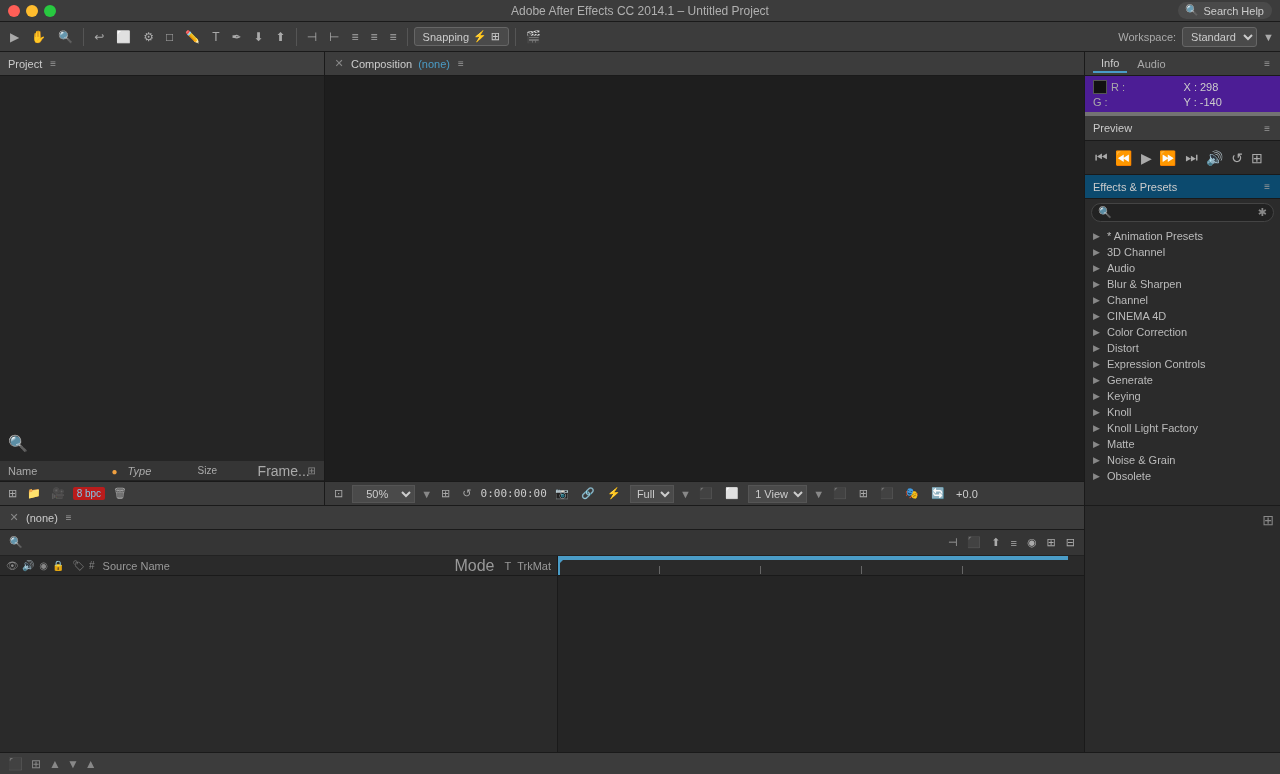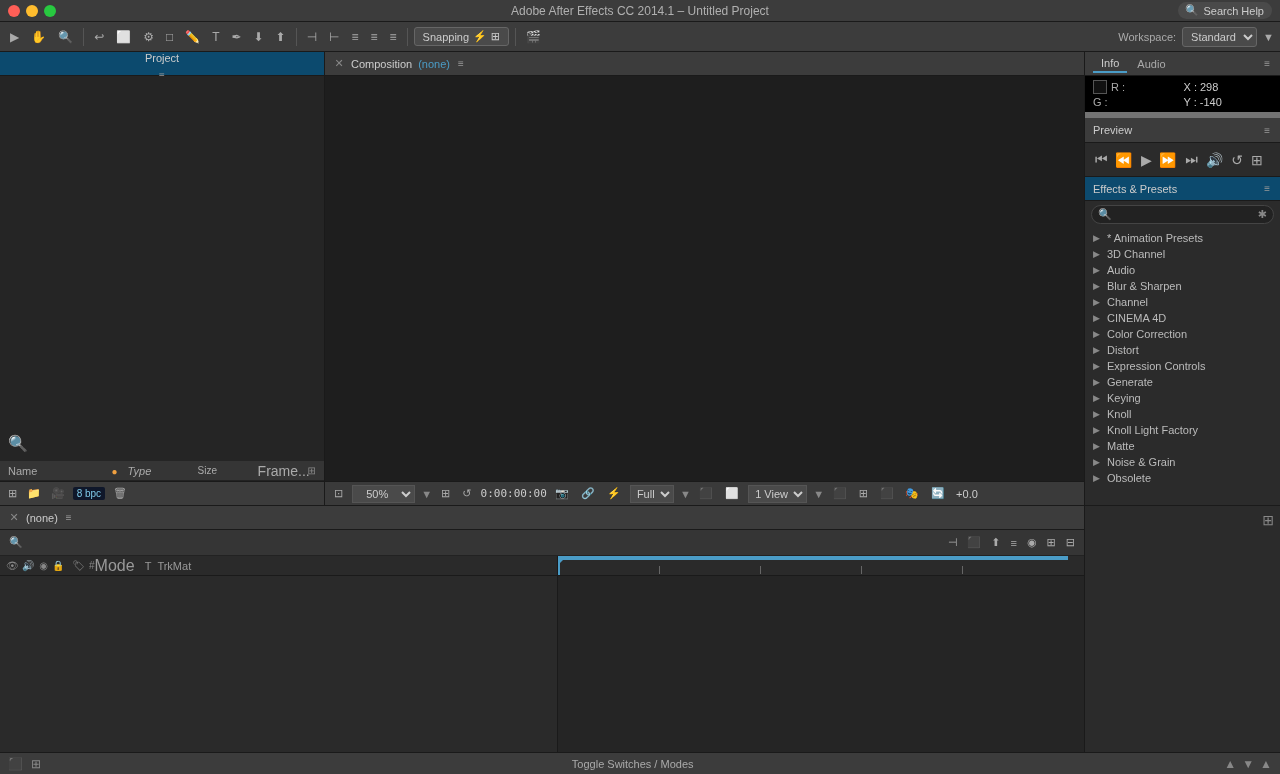--- a/index.html
+++ b/index.html
@@ -125,29 +125,28 @@
     
     .project-panel {
       width: 325px;
       display: flex;
       flex-direction: column;
       background: #2b2b2b;
       border-right: 1px solid #1a1a1a;
       flex-shrink: 0;
     }
     .panel-header {
-      background: #0c4a6e;
+      background: #404040;
       height: 24px;
       display: flex;
       align-items: center;
       padding: 0 8px;
       gap: 6px;
       border-bottom: 1px solid #1a1a1a;
       flex-shrink: 0;
-      flex-direction: column;
     }
     .panel-title {
       font-size: 11px;
       color: #ccc;
       font-weight: 500;
     }
     .panel-menu-btn {
       background: none;
       border: none;
       color: #999;
@@ -193,21 +192,21 @@
     }
     .footer-btn {
       background: none;
       border: none;
       color: #aaa;
       cursor: pointer;
       font-size: 11px;
       padding: 2px;
     }
     .bpc-badge {
-      background: #0f172a;
+      background: #b91c1c;
       color: #7ec9e8;
       border-radius: 2px;
       padding: 1px 4px;
       font-size: 10px;
       cursor: pointer;
     }
 
     
     .comp-panel {
       flex: 1;
@@ -286,22 +285,22 @@
     .right-panel {
       width: 195px;
       display: flex;
       flex-direction: column;
       background: #2b2b2b;
       flex-shrink: 0;
     }
 
     
     .info-panel {
-      background: #000000;
-      border-bottom: 6px solid #737373;
+      background: #4c1d95;
+      border-bottom: 4px solid #737373;
       flex-shrink: 0;
     }
     .info-header {
       background: #3c3c3c;
       height: 24px;
       display: flex;
       align-items: center;
       padding: 0 8px;
       gap: 6px;
       border-bottom: 1px solid #1a1a1a;
@@ -863,20 +862,21 @@
       <div class="timeline-left">
         <div class="timeline-left-header">
           <div class="tl-icons">
             <span class="tl-icon">👁</span>
             <span class="tl-icon">🔊</span>
             <span class="tl-icon">◉</span>
             <span class="tl-icon">🔒</span>
             <span class="tl-icon" style="margin-left:4px;">🏷</span>
             <span class="tl-icon">#</span>
           </div>
+          <span style="flex:1; margin-left:8px; font-size:11px; color:#999;">Source Name</span>
           <span style="font-size:16px; color:#999; margin-right:10px;">Mode</span>
           <span style="font-size:11px; color:#999; margin-right:6px;">T</span>
           <span style="font-size:11px; color:#999;">TrkMat</span>
         </div>
       </div>
 
       <div class="timeline-right">
         <div class="timeline-ruler">
 
           <div class="timeline-work-area"></div>
@@ -899,21 +899,18 @@
 
   <div class="timeline-right-panel">
     <span class="tl-right-icon">⊞</span>
   </div>
 
 </div>
 
 <div class="status-bar">
   <button style="background:none;border:none;color:#888;cursor:pointer;font-size:12px;">⬛</button>
   <button style="background:none;border:none;color:#888;cursor:pointer;font-size:12px;">⊞</button>
-  <div class="status-center">
-    <span>Toggle Switches / Modes</span>
-  </div>
   <div class="status-right">
     <button style="background:none;border:none;color:#888;cursor:pointer;font-size:12px;">▲</button>
     <button style="background:none;border:none;color:#888;cursor:pointer;font-size:12px;">▼</button>
     <button style="background:none;border:none;color:#888;cursor:pointer;font-size:12px;">▲</button>
   </div>
 </div>
 
 </body></html>

